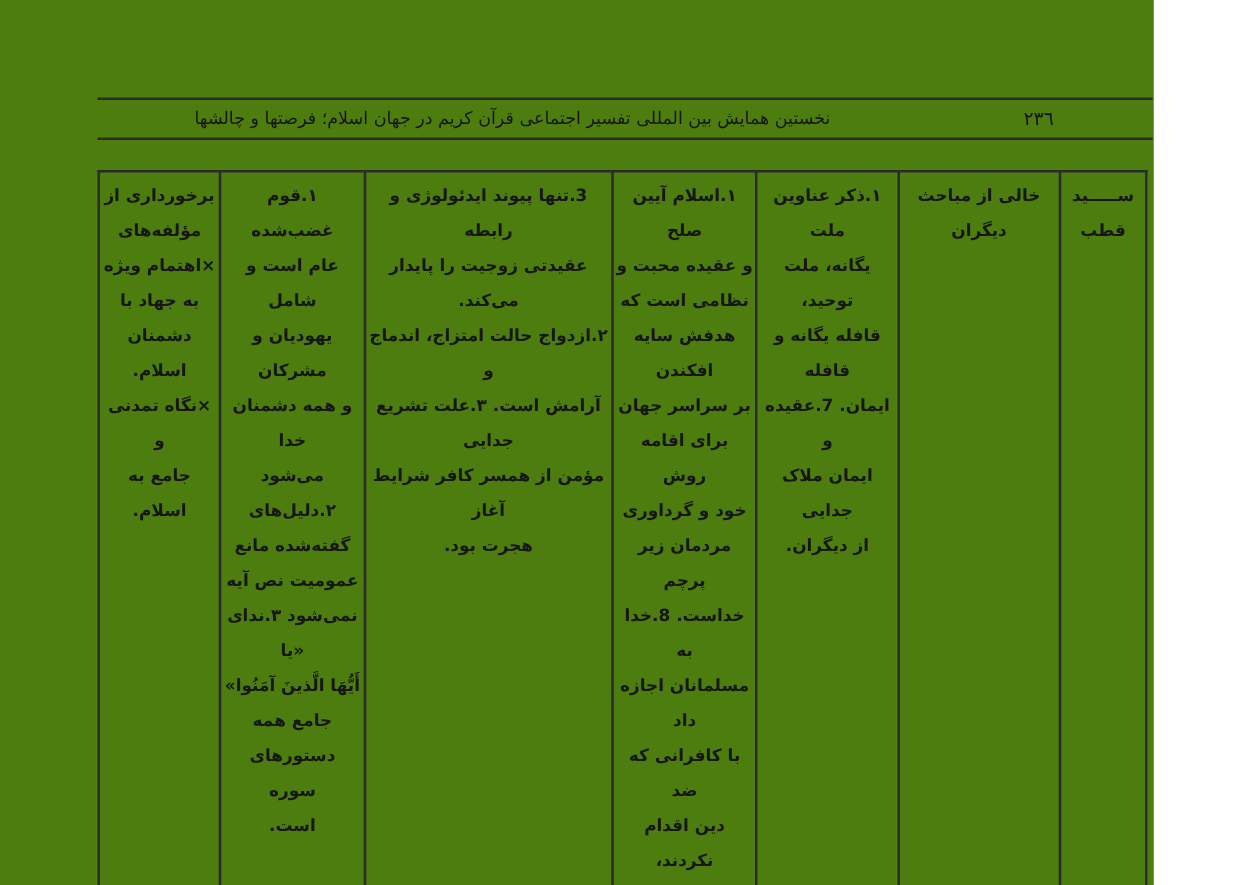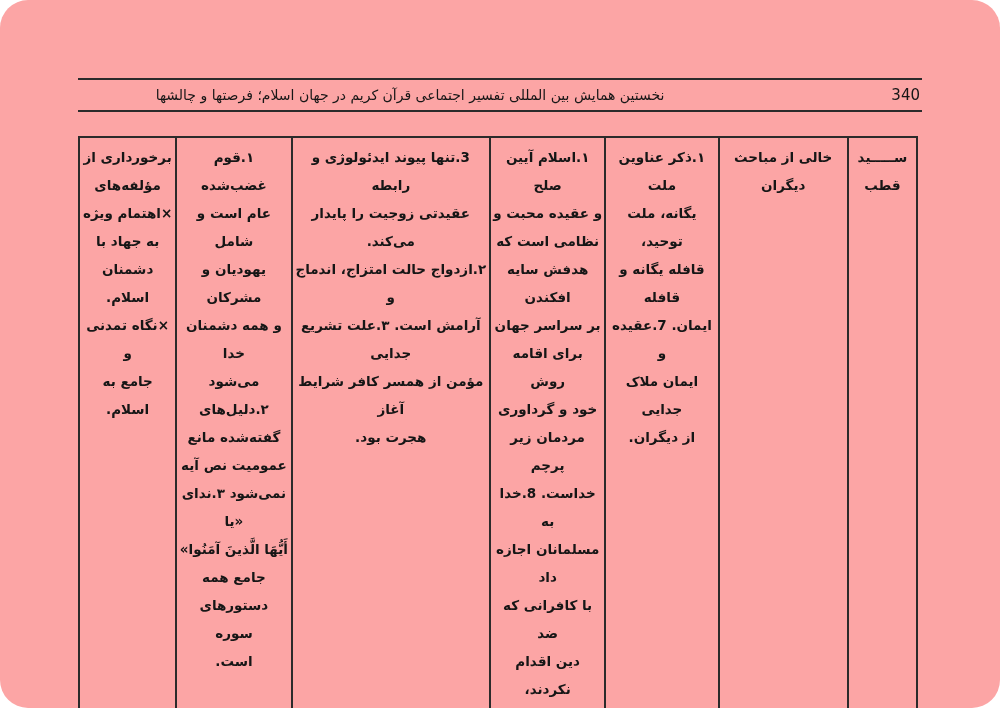--- a/index.html
+++ b/index.html
@@ -8,25 +8,24 @@
   }
   body {
     width: 1000px;
     height: 708px;
     background: #ffffff;
     font-family: "DejaVu Sans", sans-serif;
     color: #161616;
   }
   .page {
     position: relative;
-    width: 1000px;
+    width: 923px;
     height: 708px;
-    background: #fca5a5;
+    background: #4d7c0f;
     overflow: hidden;
-    border-radius: 28px;
   }
   .header-rule {
     position: absolute;
     left: 78px;
     width: 844px;
     height: 2px;
     background: #2b2b2b;
   }
   .rule-top { top: 78px; }
   .rule-bottom { top: 110px; }
@@ -74,21 +73,21 @@
 </style>
 </head>
 <body>
 
 <div class="page">
 
   <div class="header-rule rule-top"></div>
 
   <div class="header-title">نخستین همایش بین المللی تفسیر اجتماعی قرآن کریم در جهان اسلام؛ فرصتها و چالشها</div>
 
-  <div class="page-number">340</div>
+  <div class="page-number">٢٣٦</div>
 
   <div class="header-rule rule-bottom"></div>
 
   <table class="content-table" dir="rtl">
     <colgroup>
       <col style="width:69px">
       <col style="width:129px">
       <col style="width:113px">
       <col style="width:115px">
       <col style="width:198px">

